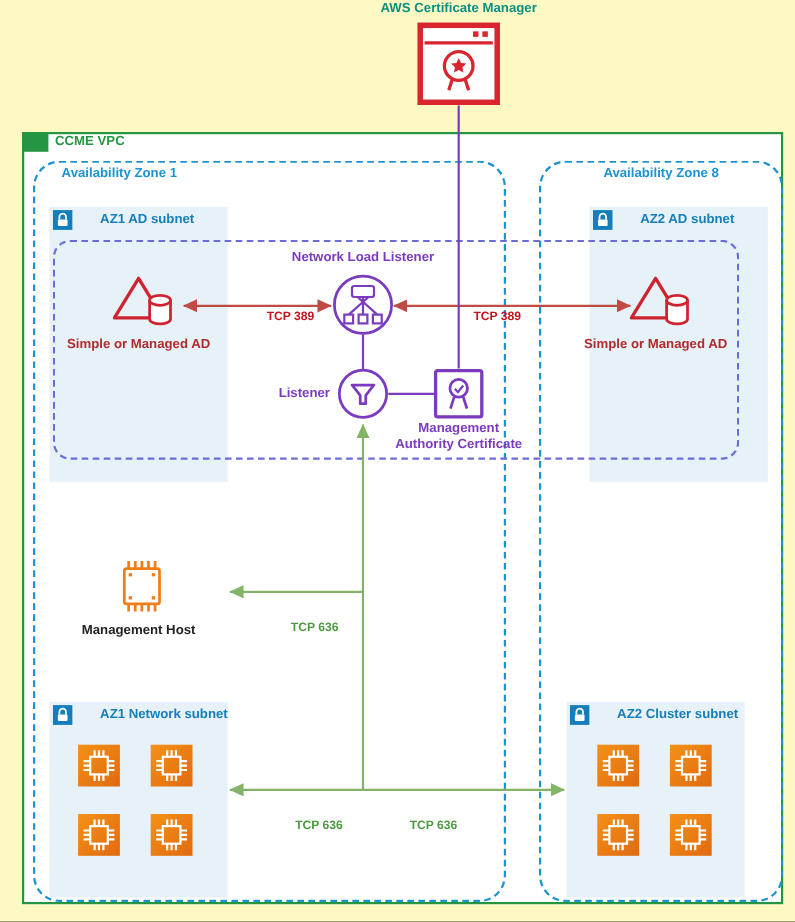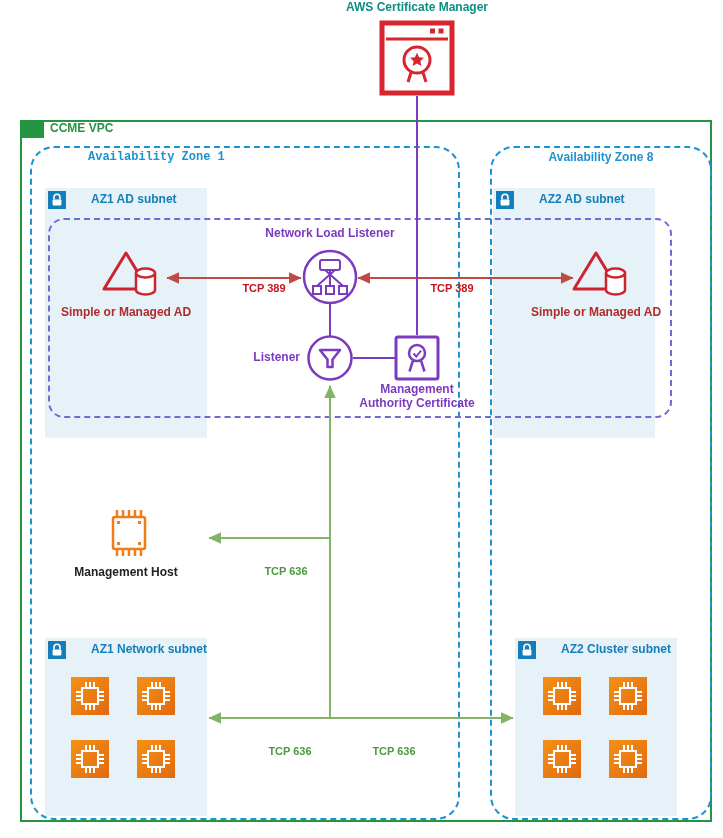--- a/index.html
+++ b/index.html
@@ -1,18 +1,18 @@
 <!DOCTYPE html>
 <html style="--teal: #0A8F82; --vpc-green: #249641; --az-blue: #1C93D1; --subnet-blue: #147EBA; --subnet-fill: #E6F1F8; --purple: #7A3BBE; --dashed-purple: #6C6CD9; --acm-red: #D8252E; --ad-red: #CE2430; --ad-label-red: #B02B2B; --arrow-red: #BE4C45; --label-red: #C7131F; --line-green: #82B366; --label-green: #4C9A3F; --orange: #EF7E1A; --orange-grad-1: #F49117; --orange-grad-2: #E06A10; --mgmt-text: #222222;"><head>
 <meta charset="utf-8">
 <style>
   * { box-sizing: border-box; }
   html,body { margin:0; padding:0; background:#000; }
   body { font-family:"Liberation Sans", sans-serif; }
-  #stage { position:relative; width:723px; height:838px; background:#ffffff; overflow:hidden; }
+  #stage { position:relative; width:723px; height:838px; background:#fef9c3; overflow:hidden; }
   .lbl { position:absolute; font-size:12px; font-weight:bold; line-height:1.15; white-space:normal; }
   .center { text-align:center; }
   .right { text-align:right; }
 
   .acm-title { color:var(--teal); }
 
   .vpc-box { position:absolute; background:#fff; border:2px solid var(--vpc-green); }
   .vpc-tab { position:absolute; background:var(--vpc-green); }
   .vpc-label { color:var(--vpc-green); }
 
@@ -67,36 +67,36 @@
     <path d="M38,32.8 L40.1,37.2 L44.9,37.8 L41.4,41.2 L42.3,45.9 L38,43.6 L33.7,45.9 L34.6,41.2 L31.1,37.8 L35.9,37.2 Z" fill="var(--acm-red)"></path>
     <path d="M32,52.5 L29,62 M44,52.5 L47,62" stroke="var(--acm-red)" stroke-width="3"></path>
   </svg>
 
   <div class="vpc-box" style="left:20px; top:120px; width:692px; height:702px;"></div>
   <div class="vpc-tab" style="left:20px; top:120px; width:24px; height:18px;"></div>
   <div class="lbl vpc-label" style="left:50px; top:122px;">CCME VPC</div>
 
   <div class="az-box" style="left:30px; top:146px; width:430px; height:674px;"></div>
   <div class="az-box" style="left:490px; top:146px; width:222px; height:674px;"></div>
-  <div class="lbl az-label" style="left:88px; top:151px;font-family:Liberation Mono, monospace;">Availability Zone 1</div>
+  <div class="lbl az-label" style="left:56px; top:151px;">Availability Zone 1</div>
   <div class="lbl az-label center" style="left:490px; top:151px; width:222px;">Availability Zone 8</div>
 
   <div class="subnet" style="left:45px; top:188px; width:162px; height:250px;">
     <svg class="lock" width="18" height="18">
         <use href="#sym-lock"></use>
       </svg>
     <div class="subnet-label">AZ1 AD subnet</div>
   </div>
   <div class="subnet" style="left:45px; top:638px; width:162px; height:178px;">
     <svg class="lock" width="18" height="18">
         <use href="#sym-lock"></use>
       </svg>
     <div class="subnet-label">AZ1 Network subnet</div>
   </div>
-  <div class="subnet" style="left:493px; top:188px; width:162px; height:250px;">
+  <div class="subnet" style="left:536px; top:188px; width:162px; height:250px;">
     <svg class="lock" width="18" height="18">
         <use href="#sym-lock"></use>
       </svg>
     <div class="subnet-label">AZ2 AD subnet</div>
   </div>
   <div class="subnet" style="left:515px; top:638px; width:162px; height:178px;">
     <svg class="lock" width="18" height="18">
         <use href="#sym-lock"></use>
       </svg>
     <div class="subnet-label">AZ2 Cluster subnet</div>

